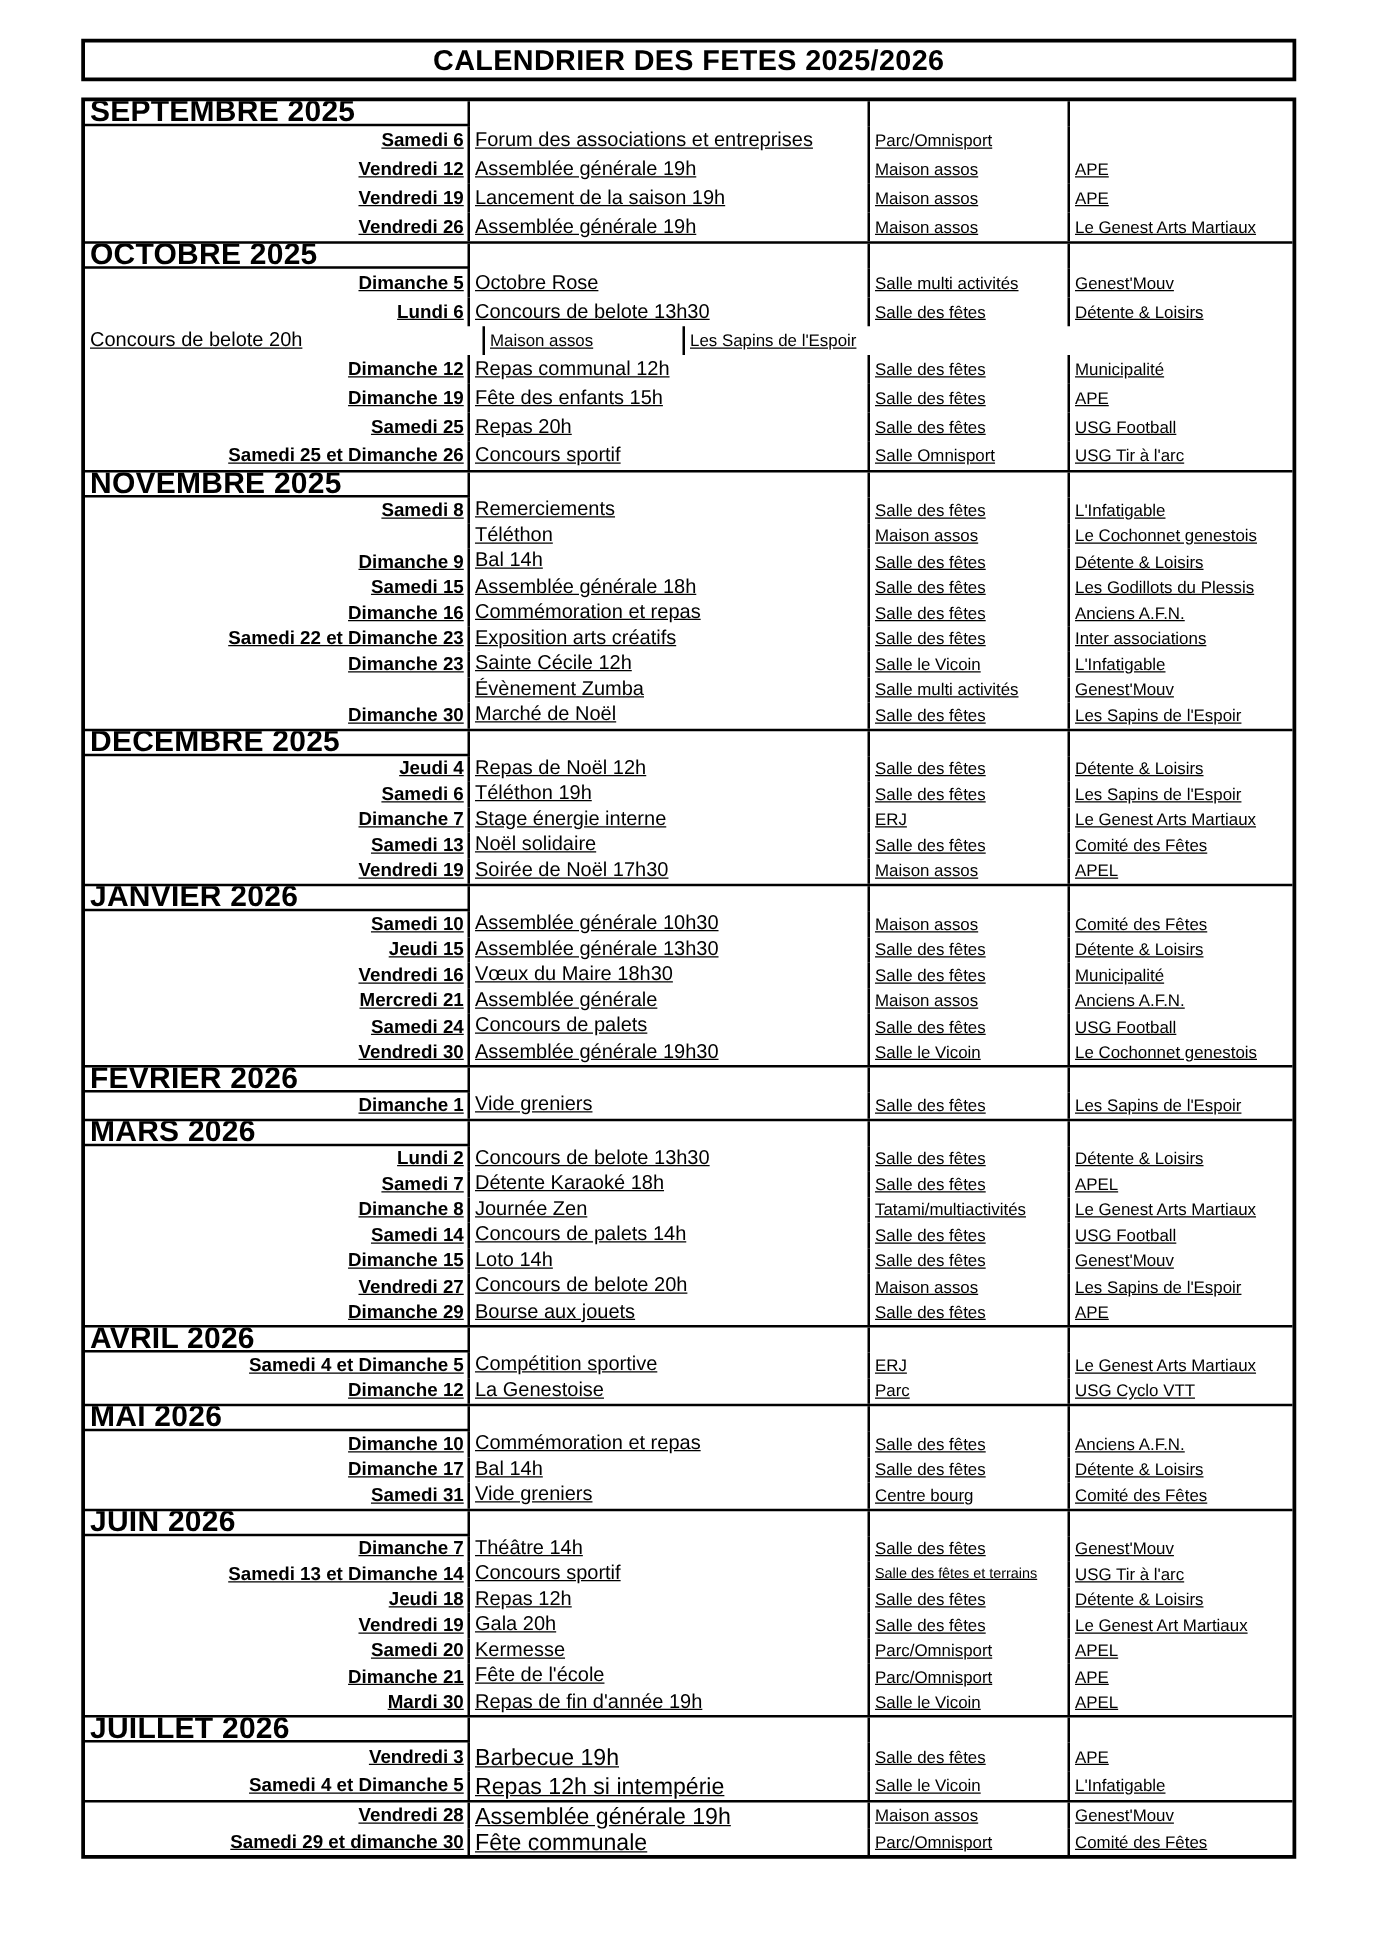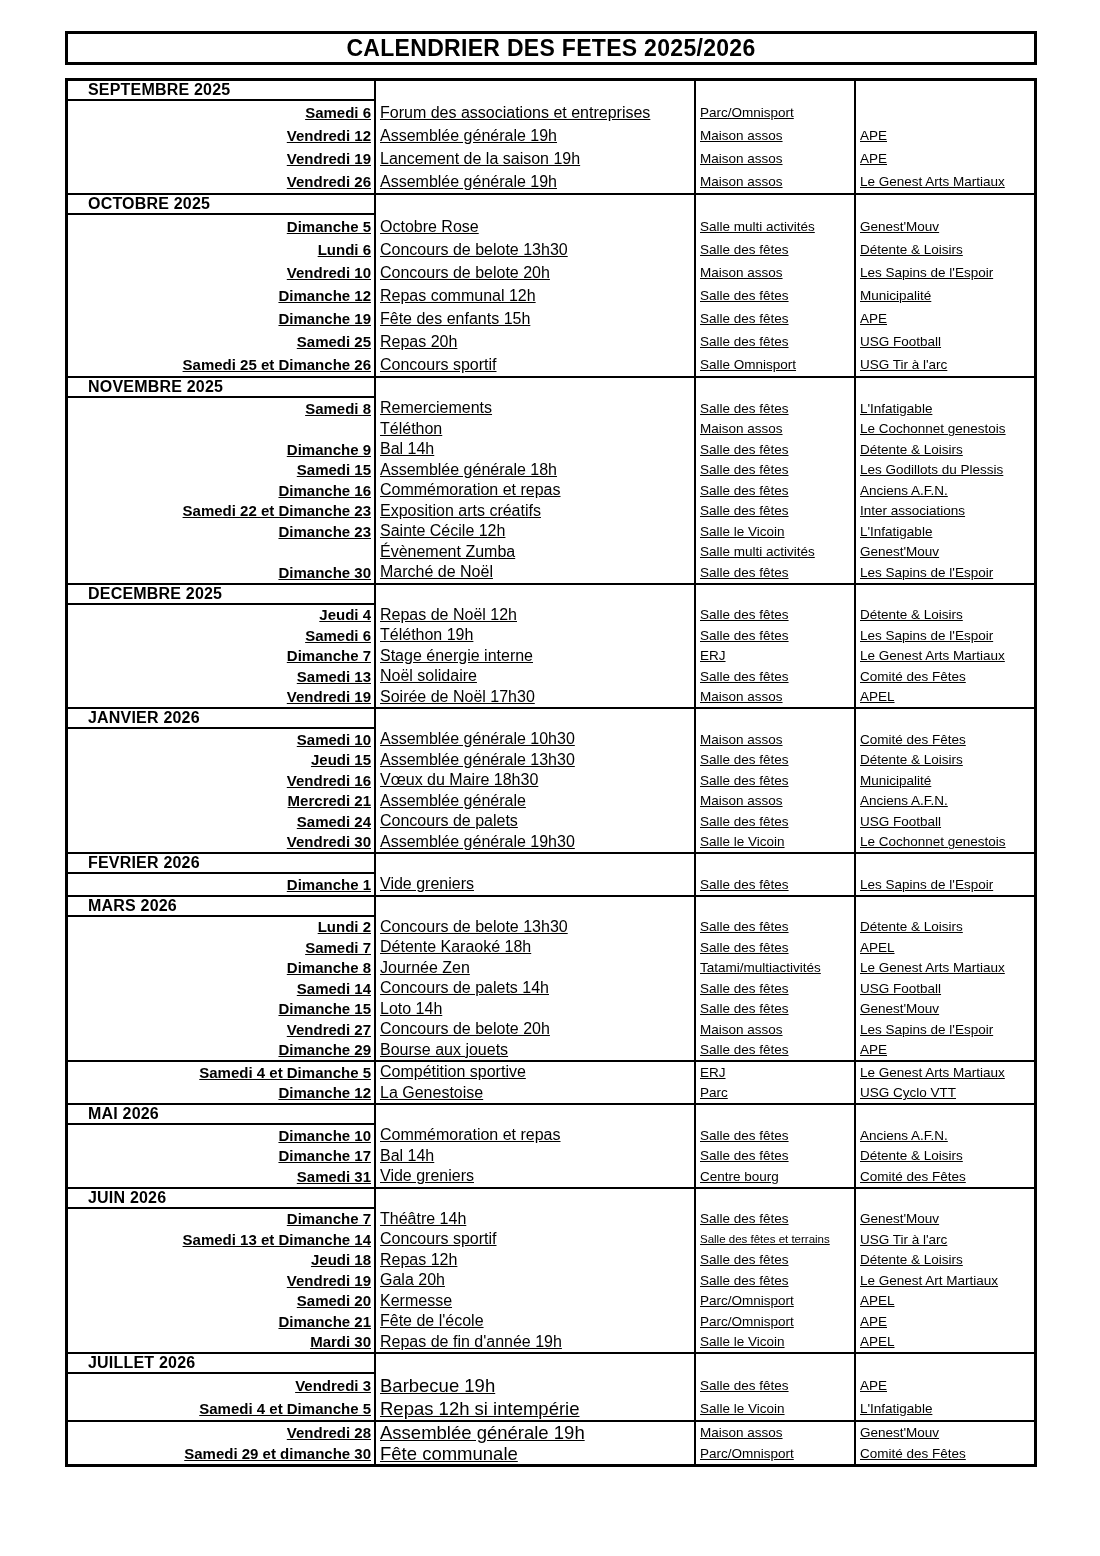--- a/index.html
+++ b/index.html
@@ -36,22 +36,22 @@
     box-sizing:border-box; display:flex; align-items:center;
     overflow:hidden; white-space:nowrap;
   }
   .c1 { width:308px; }
   .c2 { width:320px; }
   .c3 { width:160px; }
   .c4 { width:178px; }
   .c1, .c2, .c3 { border-right:2px solid #000; }
 
   .month-cell {
-    font-weight:bold; font-size:16px; letter-spacing:.2px;
-    padding-left:20px; border-bottom:2px solid #000;
+    font-weight:bold; font-size:24px; letter-spacing:.2px;
+    padding-left:4px; border-bottom:2px solid #000;
   }
 
   .date  { justify-content:flex-end; font-weight:bold; font-size:15px; padding-right:3px; }
   .event { font-size:16px; padding-left:4px; }
   .loc, .org { font-size:13.5px; padding-left:4px; }
   .loc.small { font-size:11.5px; }
 
   .s-10 .event, .s-11 .event { font-size:18.5px; }
 </style>
 </head>
@@ -105,21 +105,20 @@
           <div class="cell c3 loc">Salle multi activités</div>
           <div class="cell c4 org">Genest'Mouv</div>
         </div>
         <div class="row">
           <div class="cell c1 date">Lundi 6</div>
           <div class="cell c2 event">Concours de belote 13h30</div>
           <div class="cell c3 loc">Salle des fêtes</div>
           <div class="cell c4 org">Détente &amp; Loisirs</div>
         </div>
         <div class="row">
-          <div class="cell c1 date">Vendredi 10</div>
           <div class="cell c2 event">Concours de belote 20h</div>
           <div class="cell c3 loc">Maison assos</div>
           <div class="cell c4 org">Les Sapins de l'Espoir</div>
         </div>
         <div class="row">
           <div class="cell c1 date">Dimanche 12</div>
           <div class="cell c2 event">Repas communal 12h</div>
           <div class="cell c3 loc">Salle des fêtes</div>
           <div class="cell c4 org">Municipalité</div>
         </div>
@@ -344,20 +343,26 @@
           <div class="cell c4 org">Les Sapins de l'Espoir</div>
         </div>
         <div class="row">
           <div class="cell c1 date">Dimanche 29</div>
           <div class="cell c2 event">Bourse aux jouets</div>
           <div class="cell c3 loc">Salle des fêtes</div>
           <div class="cell c4 org">APE</div>
         </div>
       </section>
       <section class="cal-section s-7">
+        <div class="mrow">
+          <div class="cell c1 month-cell">AVRIL 2026</div>
+          <div class="cell c2"></div>
+          <div class="cell c3"></div>
+          <div class="cell c4"></div>
+        </div>
         <div class="row">
           <div class="cell c1 date">Samedi 4 et Dimanche 5</div>
           <div class="cell c2 event">Compétition sportive</div>
           <div class="cell c3 loc">ERJ</div>
           <div class="cell c4 org">Le Genest Arts Martiaux</div>
         </div>
         <div class="row">
           <div class="cell c1 date">Dimanche 12</div>
           <div class="cell c2 event">La Genestoise</div>
           <div class="cell c3 loc">Parc</div>

